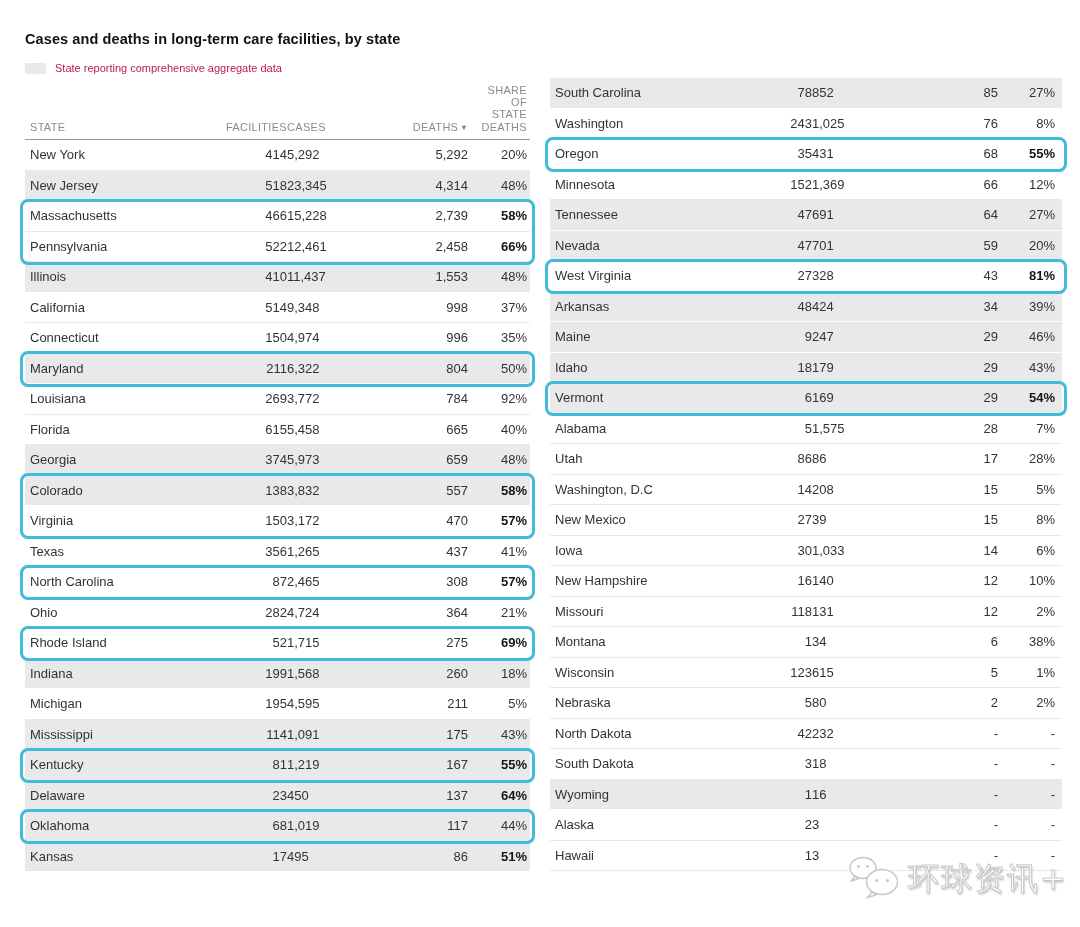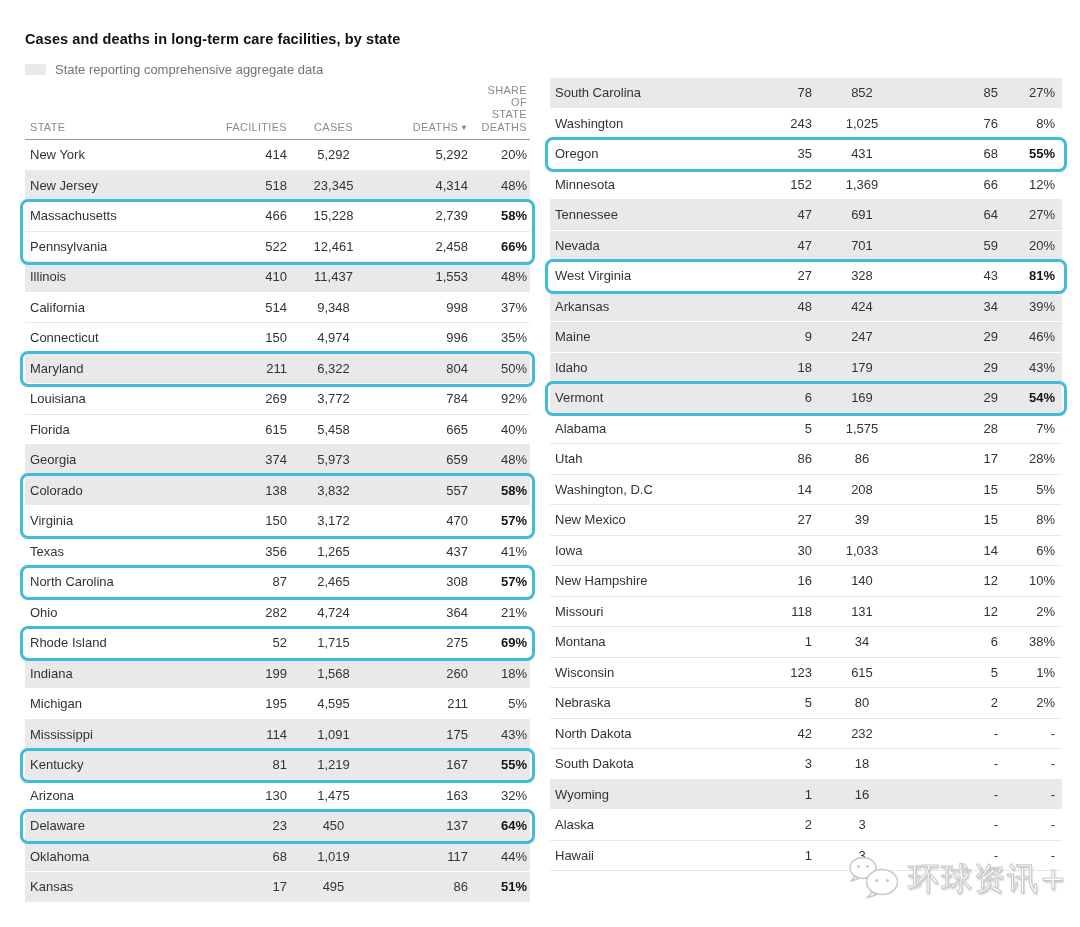--- a/index.html
+++ b/index.html
@@ -8,21 +8,21 @@
     background:#ffffff;
     font-family:"Liberation Sans", sans-serif;
     -webkit-font-smoothing:antialiased;
   }
   .title{
     position:absolute;left:25px;top:31px;
     font-size:14.5px;font-weight:bold;color:#121212;letter-spacing:.1px;
   }
   .legend{
     position:absolute;left:25px;top:62px;
-    display:flex;align-items:center;font-size:13px;color:#737373;
+    display:flex;align-items:center;font-size:11px;color:#be185d;
   }
   .legend .swatch{
     width:21px;height:11px;background:var(--aggr,#e4e4e4);
     display:inline-block;margin-right:9px;
   }
   .tbl{position:absolute;}
   #left-table{left:25px;top:84px;width:505px;}
   #right-table{left:550px;top:78px;width:512px;}
   .thead{
     display:flex;align-items:flex-end;
@@ -38,21 +38,21 @@
     height:30.5px;box-sizing:border-box;
     border-bottom:1px solid #e9e9e9;
     padding:0 3px 0 5px;
     font-size:13px;color:#333;
   }
   #right-table .row{padding-right:7px;}
   .row.gray{background:var(--aggr,#e4e4e4);border-bottom-color:#ffffff;}
   .c{display:block;}
   .col-state{flex:1;text-align:left;}
   .col-fac{width:85px;text-align:right;}
-  .col-cases{width:93px;text-align:center;}
+  .col-cases{width:93px;text-align:left;}
   .col-deaths{width:88px;text-align:right;}
   .col-share{width:59px;text-align:right;}
   #right-table .col-cases{width:100px;}
   #right-table .col-deaths{width:86px;}
   #right-table .col-share{width:57px;}
   .col-share.b{font-weight:bold;color:#151515;}
   .hl-box{
     position:absolute;left:-5px;right:-5px;
     border:3px solid var(--hl,#41bbd9);border-radius:8px;
     box-sizing:border-box;pointer-events:none;
@@ -231,27 +231,20 @@
         <span class="c col-cases">1,091</span>
         <span class="c col-deaths">175</span>
         <span class="c col-share">43%</span>
       </div>
       <div class="row gray">
         <span class="c col-state">Kentucky</span>
         <span class="c col-fac">81</span>
         <span class="c col-cases">1,219</span>
         <span class="c col-deaths">167</span>
         <span class="c col-share b">55%</span>
-      </div>
-      <div class="row">
-        <span class="c col-state">Arizona</span>
-        <span class="c col-fac">130</span>
-        <span class="c col-cases">1,475</span>
-        <span class="c col-deaths">163</span>
-        <span class="c col-share">32%</span>
       </div>
       <div class="row gray">
         <span class="c col-state">Delaware</span>
         <span class="c col-fac">23</span>
         <span class="c col-cases">450</span>
         <span class="c col-deaths">137</span>
         <span class="c col-share b">64%</span>
       </div>
       <div class="row gray">
         <span class="c col-state">Oklahoma</span>

